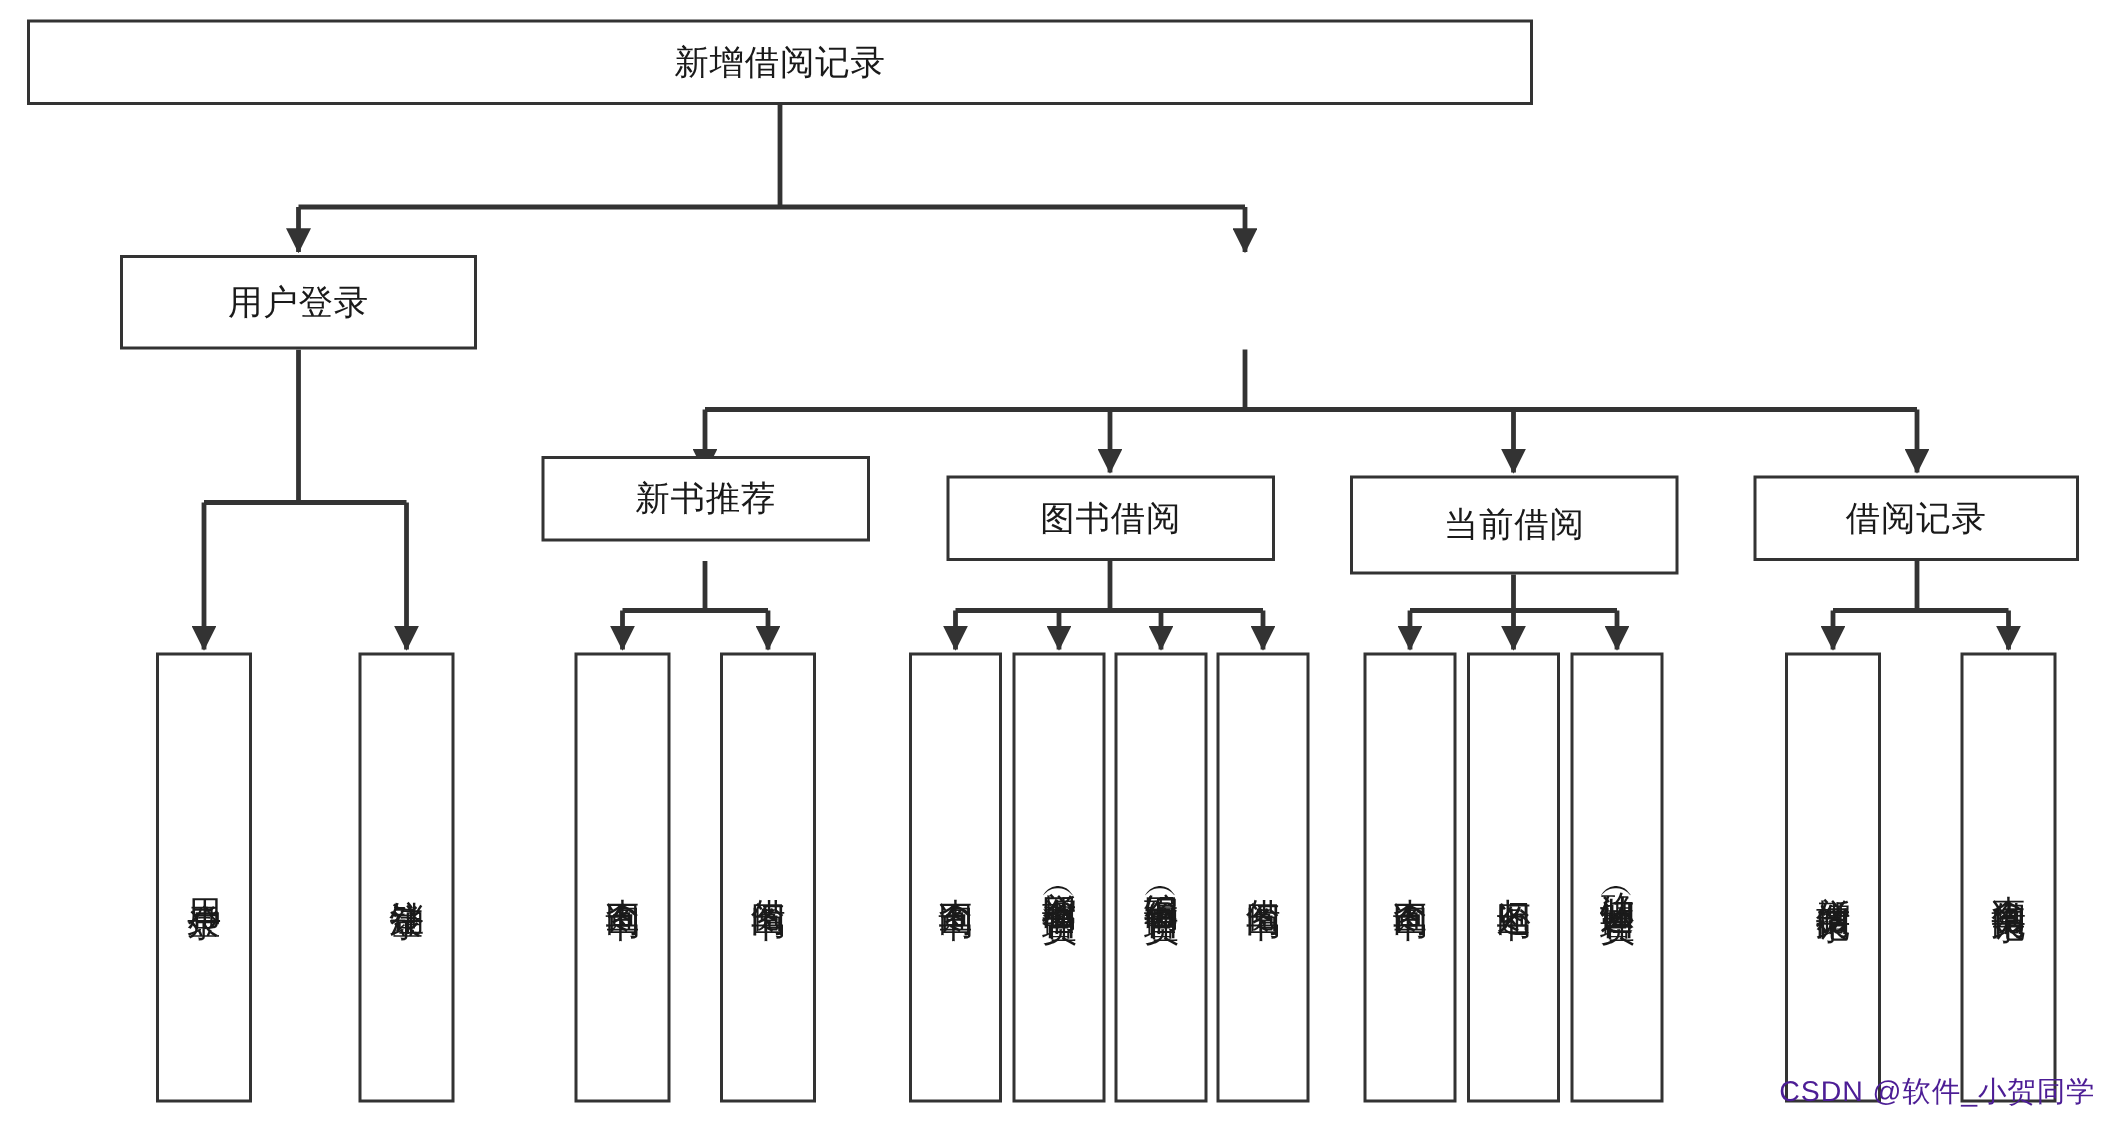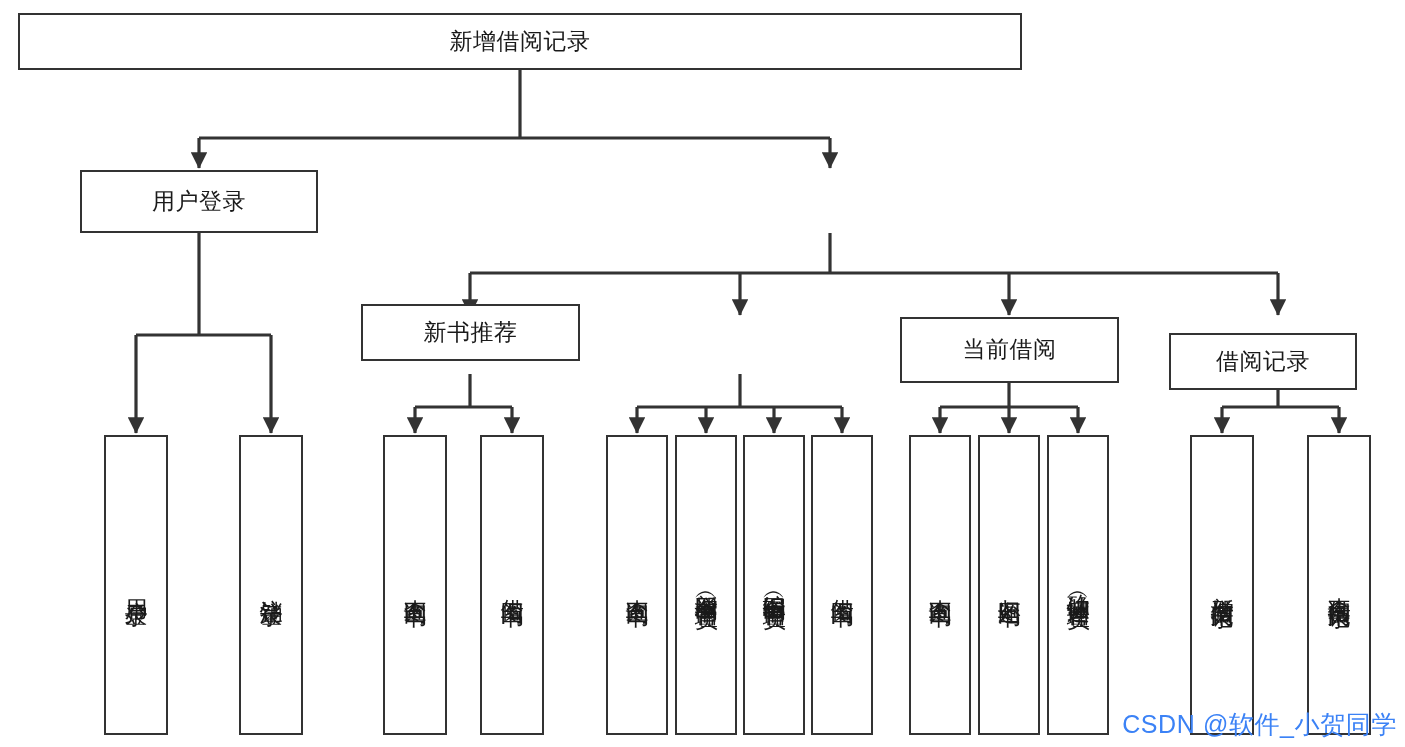--- a/index.html
+++ b/index.html
@@ -58,22 +58,22 @@
     font-size: 23px;
     line-height: 1.28;
     letter-spacing: 2px;
     white-space: nowrap;
     text-align: center;
   }
   #watermark {
     position: absolute;
     right: 8px;
     bottom: 6px;
-    font-size: 25px;
-    color: #3b82f6;
+    font-size: 19px;
+    color: #4c1d95;
     letter-spacing: 0.6px;
     white-space: nowrap;
     z-index: 6;
     font-family: "Liberation Sans", "DejaVu Sans", sans-serif;
   }
 </style>
 </head>
 <body>
 
 <div id="diagram-root">
@@ -134,26 +134,29 @@
 
   <div class="node h" style="left:80px; top:170px; width:238px; height:63px;">
     <span class="node-label">用户登录</span>
   </div>
 
 
   <div class="node h" style="left:361px; top:304px; width:219px; height:57px;">
     <span class="node-label">新书推荐</span>
   </div>
 
+  <div class="node h" style="left:631px; top:317px; width:219px; height:57px;">
+    <span class="node-label">图书借阅</span>
+  </div>
 
   <div class="node h" style="left:900px; top:317px; width:219px; height:66px;">
     <span class="node-label">当前借阅</span>
   </div>
 
-  <div class="node h" style="left:1169px; top:333px; width:188px; height:57px;">
+  <div class="node h" style="left:1169px; top:317px; width:217px; height:57px;">
     <span class="node-label">借阅记录</span>
   </div>
 
   <div class="node v" style="left:104px; top:435px; width:64px; height:300px;">
     <span class="node-label">用户登录</span>
   </div>
 
   <div class="node v" style="left:239px; top:435px; width:64px; height:300px;">
     <span class="node-label">注销登录</span>
   </div>

